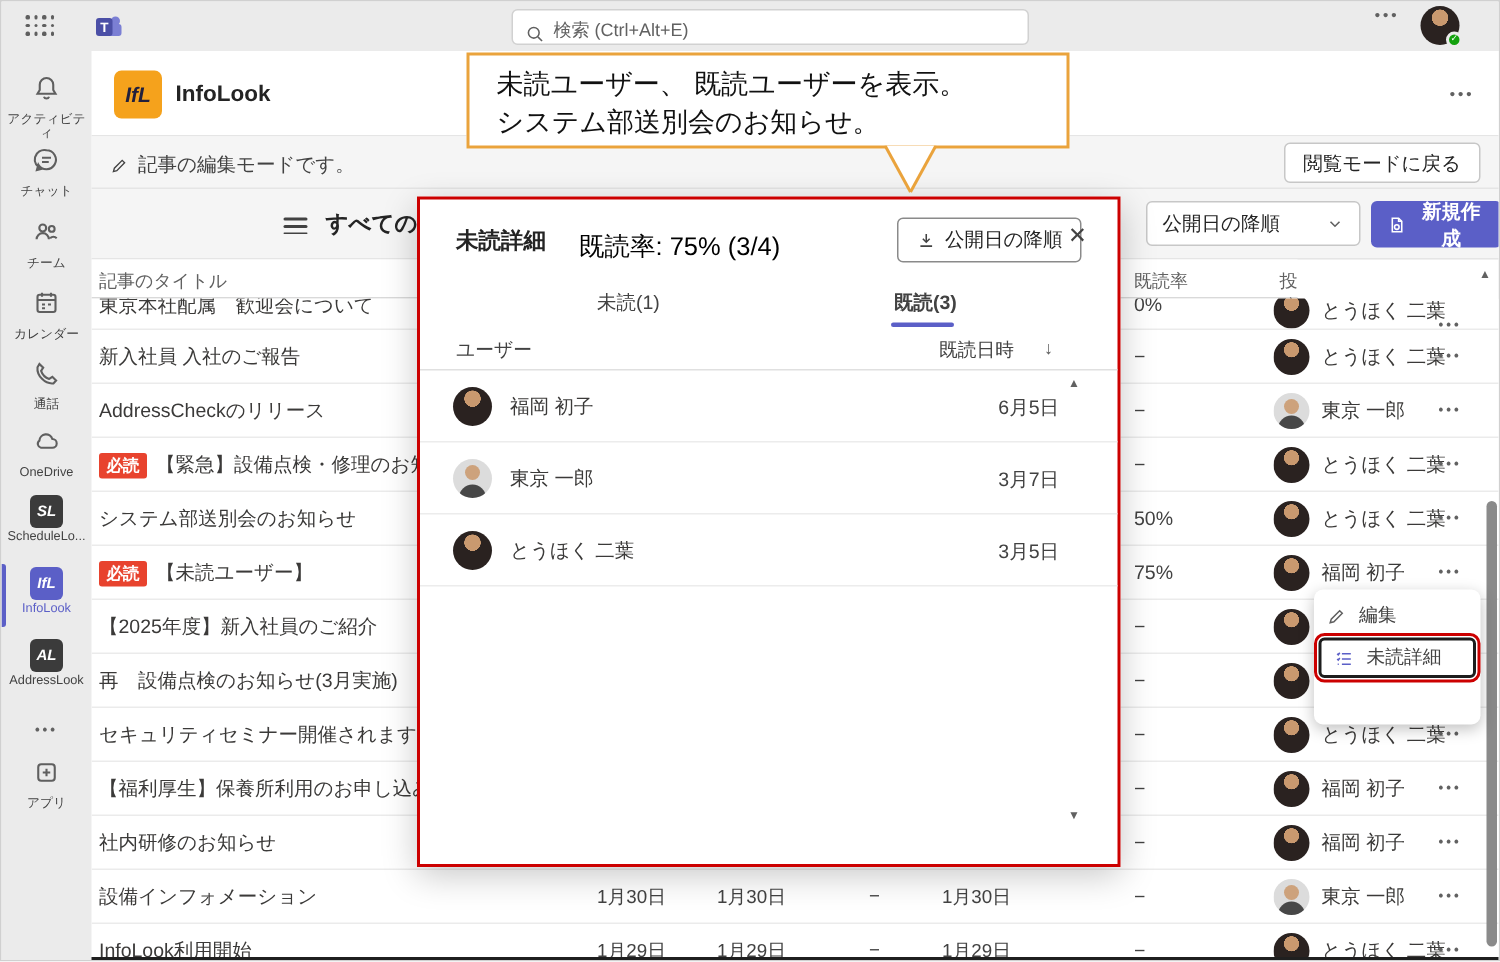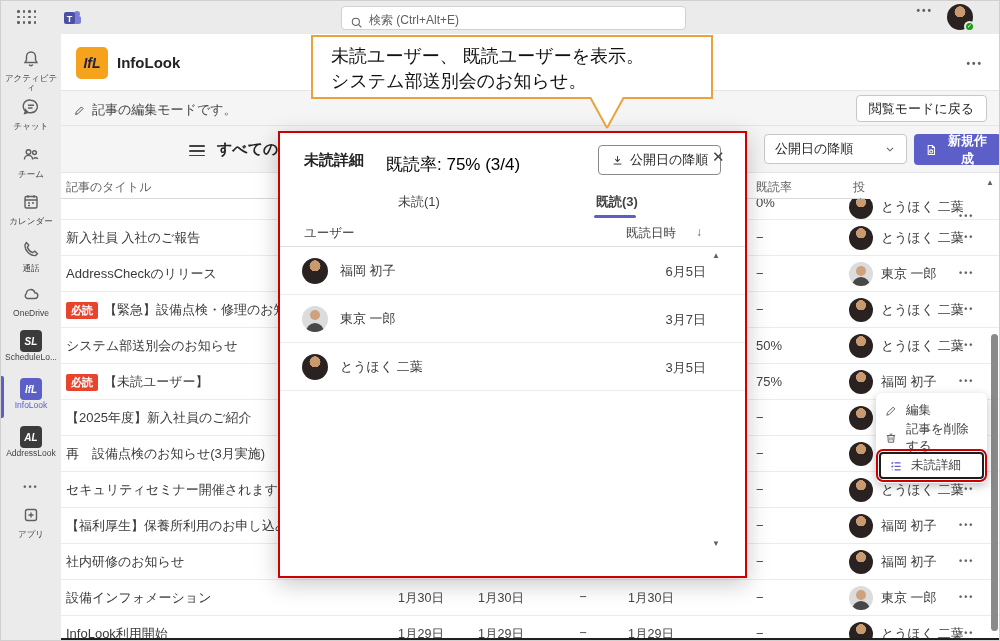--- a/index.html
+++ b/index.html
@@ -246,20 +246,23 @@
 
     <div class="thead">
       <span style="left:5px">記事のタイトル</span>
       <span style="left:695px">既読率</span>
       <span style="left:788px">投稿者</span>
     </div>
     <div class="scroll-up">▲</div>
 
     <div class="rows" id="rows">
         <div class="trow" style="height: 21px;">
+          <span class="cell-title" style="top:-4px">
+            <span>東京本社配属　歓迎会について</span>
+          </span>
           <span class="cell-rate" style="top:-4px">0%</span>
           <span class="cell-author" style="top:-4px">
             <span class="avatar woman"></span>
             <span>とうほく 二葉</span>
           </span>
           <span class="cell-more">•••</span>
         </div>
         <div class="trow">
           <span class="cell-title">
             <span>新入社員 入社のご報告</span>
@@ -470,29 +473,20 @@
 
   <div class="ctx-menu" id="ctxmenu">
       <div class="ctx-item">
         <span>
           <svg width="14" height="14" viewBox="0 0 20 20" fill="none" stroke="#5f5f5f" stroke-width="1.4">
             <path d="M4 16 L5 12.5 L13 4.5 L15.5 7 L7.5 15 Z"></path>
           </svg>
         </span>
         <span>編集</span>
       </div>
-      <div class="ctx-item">
-        <span>
-          <svg width="14" height="14" viewBox="0 0 20 20" fill="none" stroke="#5f5f5f" stroke-width="1.4">
-            <path d="M5.5 6.5 H14.5 L13.8 16 H6.2 Z"></path>
-            <path d="M4 6.5 H16 M8 4.5 H12 M8.5 9 V13.5 M11.5 9 V13.5"></path>
-          </svg>
-        </span>
-        <span>記事を削除する</span>
-      </div>
       <div class="ctx-item hl">
         <span>
           <svg width="14" height="14" viewBox="0 0 20 20" fill="none" stroke="#5b5fc7" stroke-width="1.5">
             <path d="M3.5 5.5 L4.5 6.5 L6 4.5 M8 5.5 H16.5 M3.5 10.5 L4.5 11.5 L6 9.5 M8 10.5 H16.5 M8 15.5 H16.5 M4 15.5 H5"></path>
           </svg>
         </span>
         <span>未読詳細</span>
       </div>
     </div>
 

